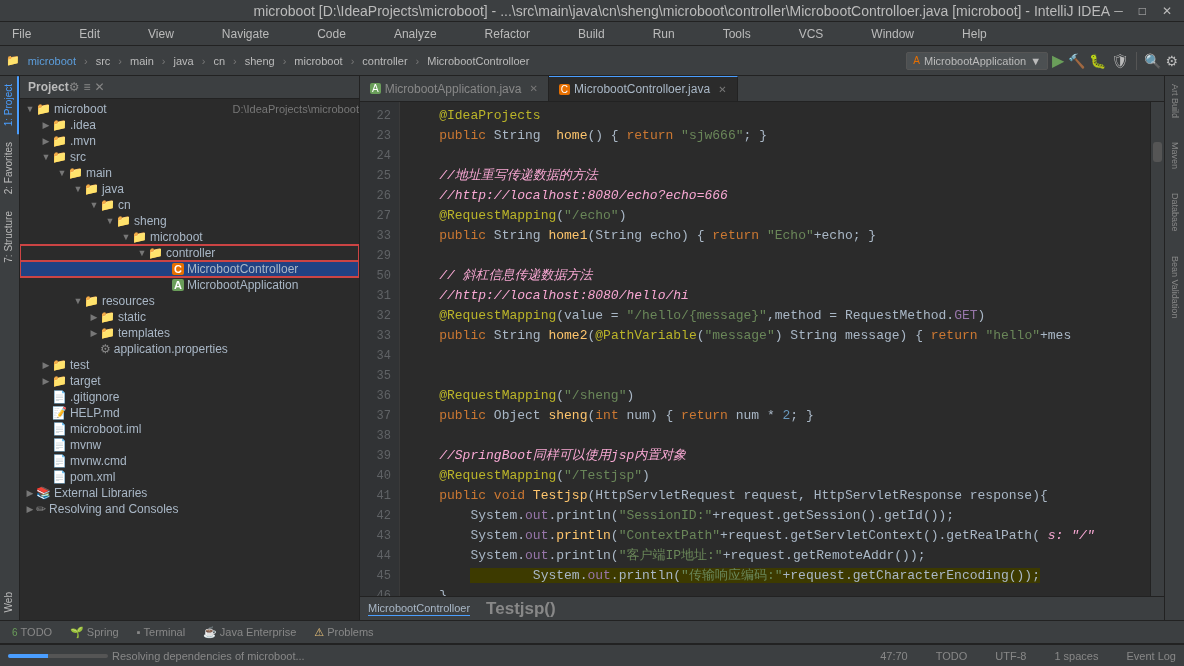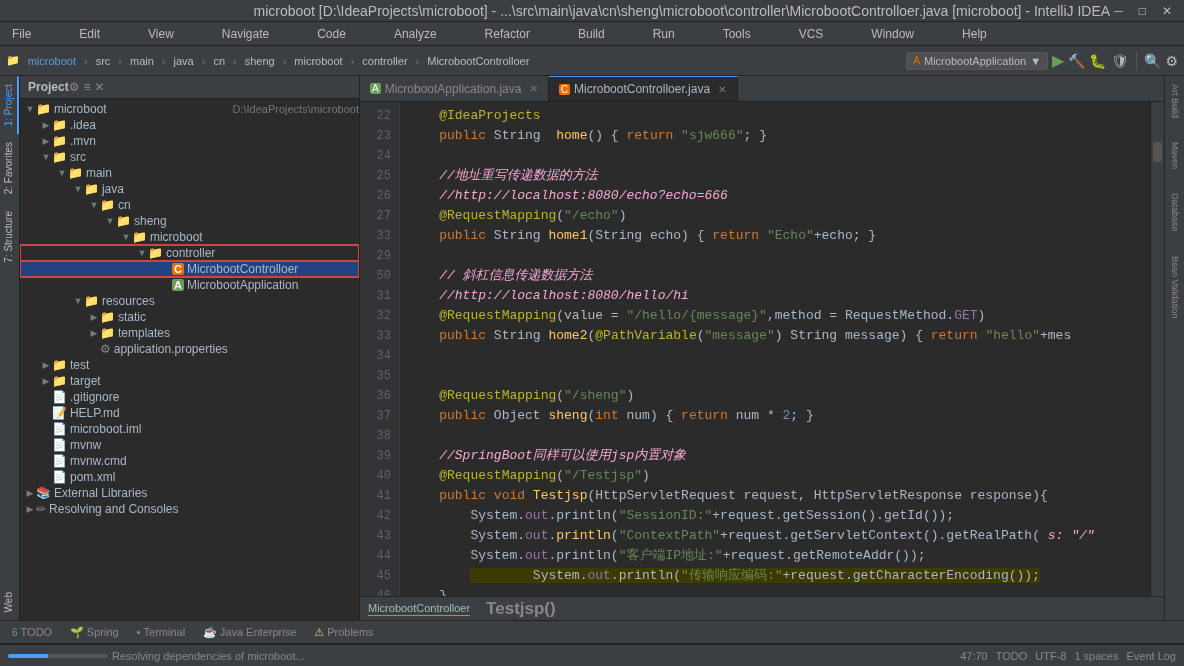--- a/index.html
+++ b/index.html
@@ -66,21 +66,21 @@
     .right-vtab { writing-mode: vertical-rl; font-size: 10px; color: #bbbbbb; padding: 8px 3px; cursor: pointer; }
 
     
     #bottom-tabs { background: #3c3f41; height: 24px; display: flex; align-items: center; border-top: 1px solid #222; border-bottom: 1px solid #222; padding: 0 4px; gap: 2px; }
     .bottom-tab { padding: 2px 8px; font-size: 11px; color: #888; cursor: pointer; display: flex; align-items: center; gap: 3px; }
     .bottom-tab .tab-num { color: #6a9e5a; font-size: 10px; }
 
     
     #status-bar { background: #3c3f41; height: 22px; display: flex; align-items: center; justify-content: space-between; padding: 0 8px; font-size: 11px; color: #888; border-top: 1px solid #222; }
     #status-bar .status-left { display: flex; align-items: center; gap: 4px; }
-    #status-bar .status-right { display: flex; align-items: center; gap: 8px; }
+    #status-bar .status-right { display: flex; align-items: center; gap: 28px; }
     .progress-bar { width: 100px; height: 4px; background: #555; border-radius: 2px; overflow: hidden; }
     .progress-fill { height: 100%; background: #4a9eff; width: 40%; }
 
     
     .kw { color: #cc7832; }
     .str { color: #6a8759; }
     .ann { color: #bbb529; }
     .comment { color: #f9a8d4; font-style: italic; }
     .method { color: #ffc66d; }
     .num { color: #6897bb; }

